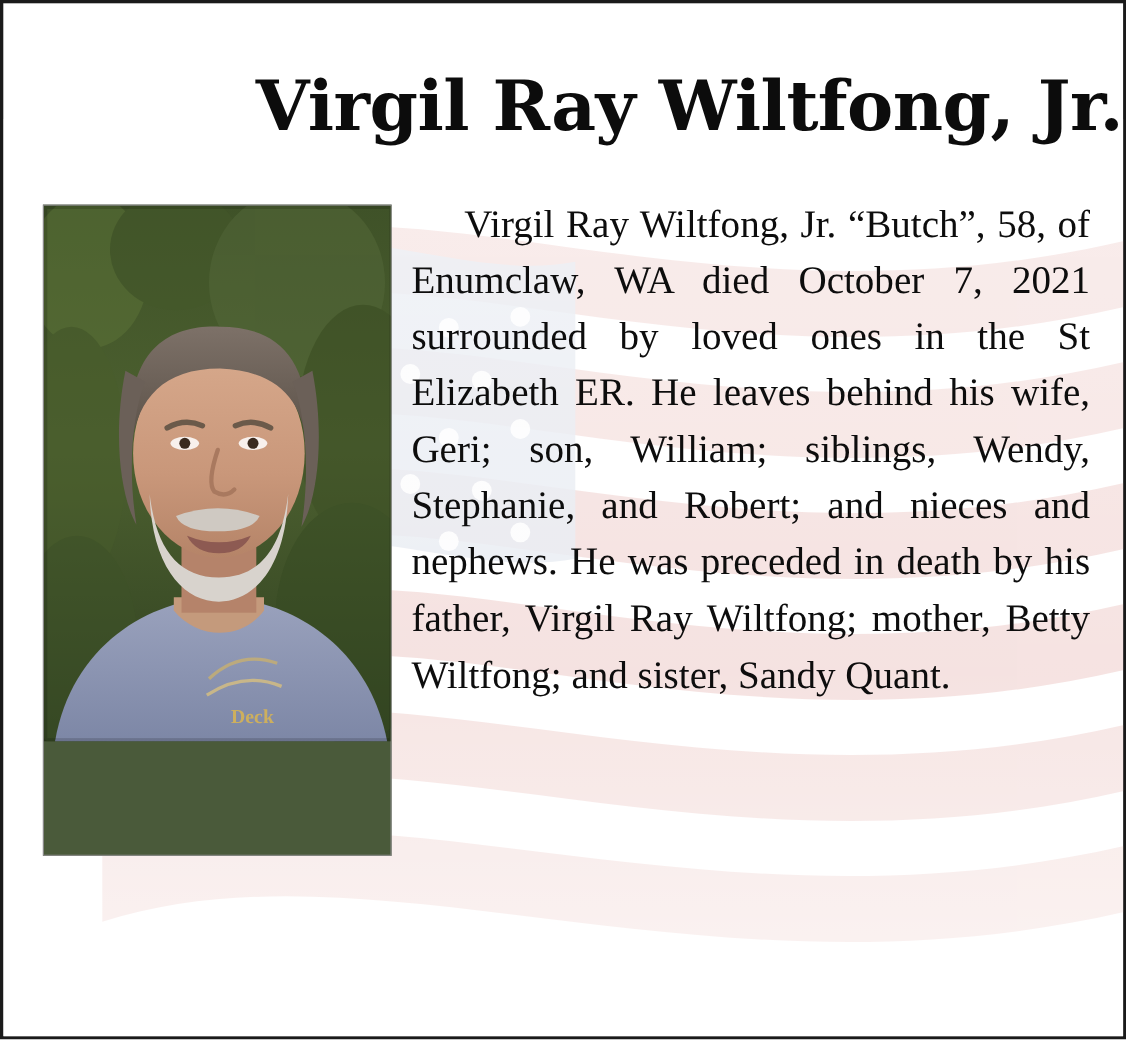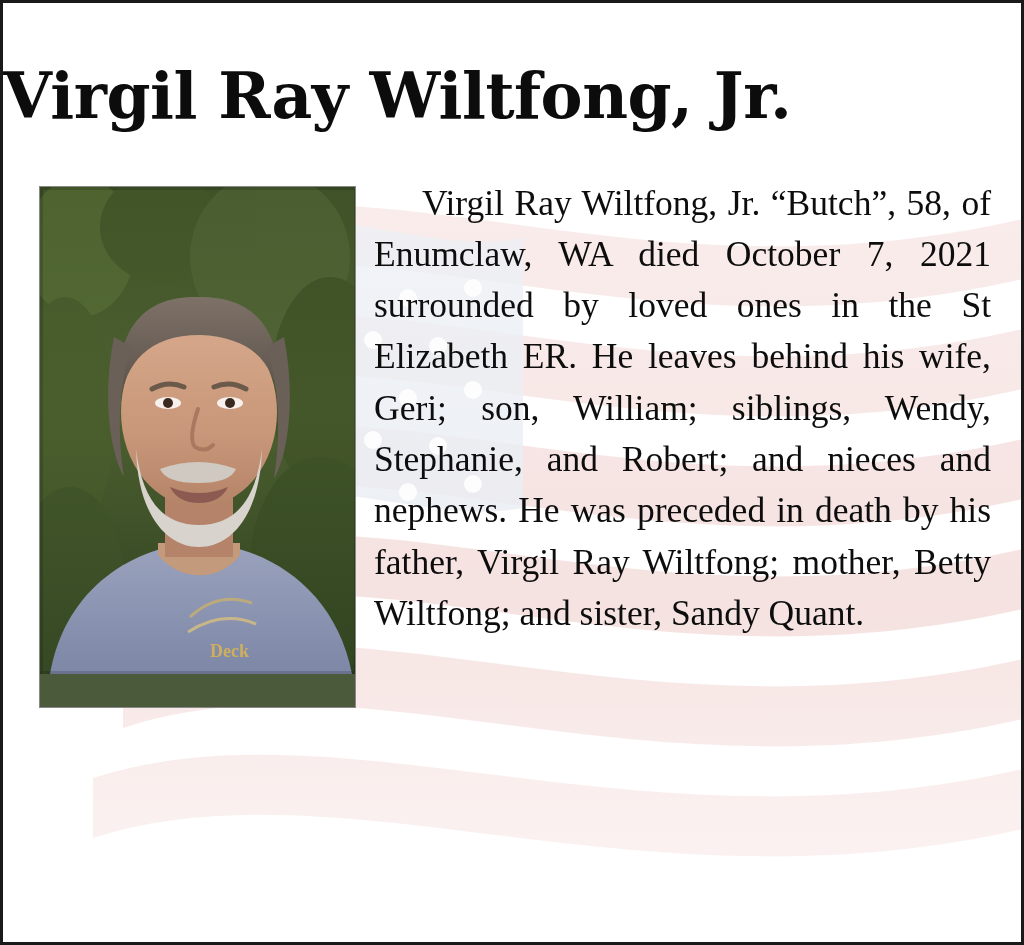--- a/index.html
+++ b/index.html
@@ -27,42 +27,42 @@
     height: 840px;
     overflow: hidden;
     pointer-events: none;
   }
   .flag-svg { position:absolute; left:0; top:0; }
 
   
   .title {
     position: relative;
     z-index: 5;
-    text-align: left;
+    text-align: right;
     font-family: "DejaVu Serif", "Liberation Serif", serif;
     font-weight: 700;
     font-size: 63px;
     line-height: 1.05;
     letter-spacing: -0.5px;
     color: #0c0c0c;
     padding-top: 18px;
     padding-bottom: 6px;
     white-space: nowrap;
   }
 
   
   .content {
     position: relative;
     z-index: 5;
     padding: 0 30px 0 32px;
   }
   .portrait {
     float: left;
     width: 317px;
-    height: 522px;
+    height: 592px;
     margin: 8px 18px 6px 4px;
     border: 1px solid #888;
     box-sizing: border-box;
     overflow: hidden;
     position: relative;
     background: #4a5a3a;
     text-align: right;
   }
   .portrait svg { display:block; }
 

